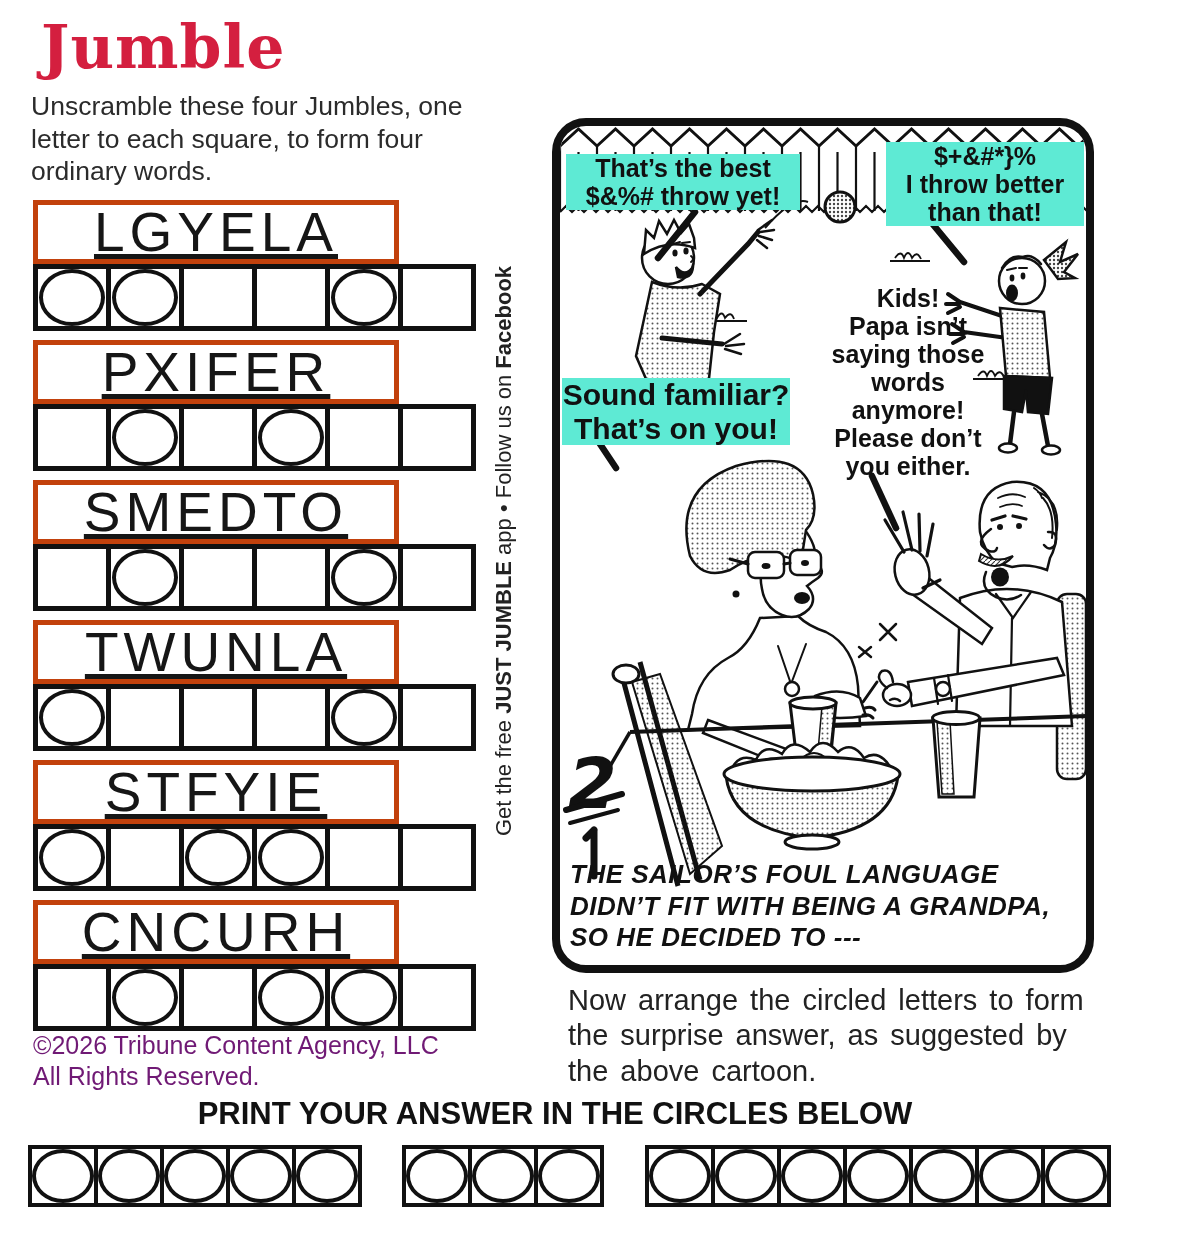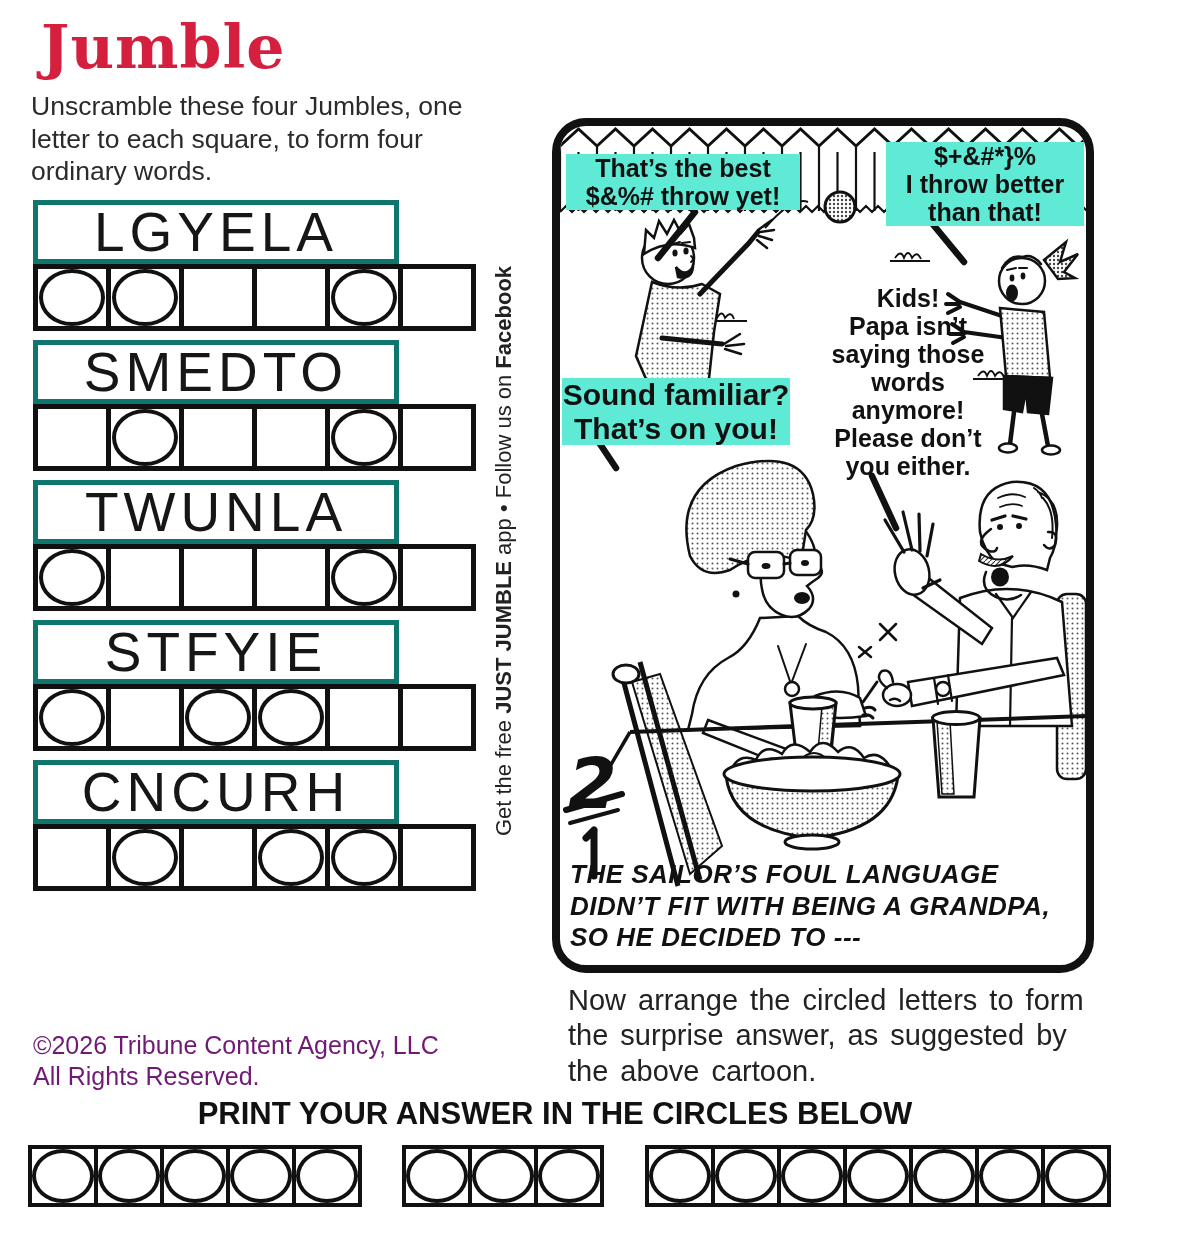--- a/index.html
+++ b/index.html
@@ -13,23 +13,23 @@
     font-size:60px;letter-spacing:1px;
   }
   #instructions{
     position:absolute;left:31px;top:90px;width:450px;
     font-size:26.5px;line-height:1.23;color:#2b2b2b;
   }
   
   #puzzle-col{position:absolute;left:33px;top:200px;width:450px;}
   .jumble-row{margin-bottom:9px;}
   .word-box{
-    width:366px;height:64px;border:5px solid #0f766e;box-sizing:border-box;
+    width:366px;height:64px;border:5px solid #c2410c;box-sizing:border-box;
     display:flex;align-items:center;justify-content:center;
-    font-size:55px;letter-spacing:5px;color:#161616;
+    font-size:55px;letter-spacing:5px;color:#161616;text-decoration:underline;
   }
   .squares{display:flex;}
   .lsquare{
     width:78px;height:67px;border:5px solid #111;box-sizing:border-box;
     margin-left:-5px;position:relative;background:#fff;
   }
   .lsquare:first-child{margin-left:0;}
   .lcircle{
     position:absolute;top:0;bottom:0;left:1px;right:1px;
     border:4.5px solid #111;border-radius:50%;
@@ -103,20 +103,35 @@
           <div class="lcircle"></div>
         </div>
         <div class="lsquare">
           <div class="lcircle"></div>
         </div>
         <div class="lsquare"></div>
         <div class="lsquare"></div>
         <div class="lsquare">
           <div class="lcircle"></div>
         </div>
+        <div class="lsquare"></div>
+      </div>
+    </div>
+    <div class="jumble-row">
+      <div class="word-box">PXIFER</div>
+      <div class="squares">
+        <div class="lsquare"></div>
+        <div class="lsquare">
+          <div class="lcircle"></div>
+        </div>
+        <div class="lsquare"></div>
+        <div class="lsquare">
+          <div class="lcircle"></div>
+        </div>
+        <div class="lsquare"></div>
         <div class="lsquare"></div>
       </div>
     </div>
     <div class="jumble-row">
       <div class="word-box">SMEDTO</div>
       <div class="squares">
         <div class="lsquare"></div>
         <div class="lsquare">
           <div class="lcircle"></div>
         </div>

